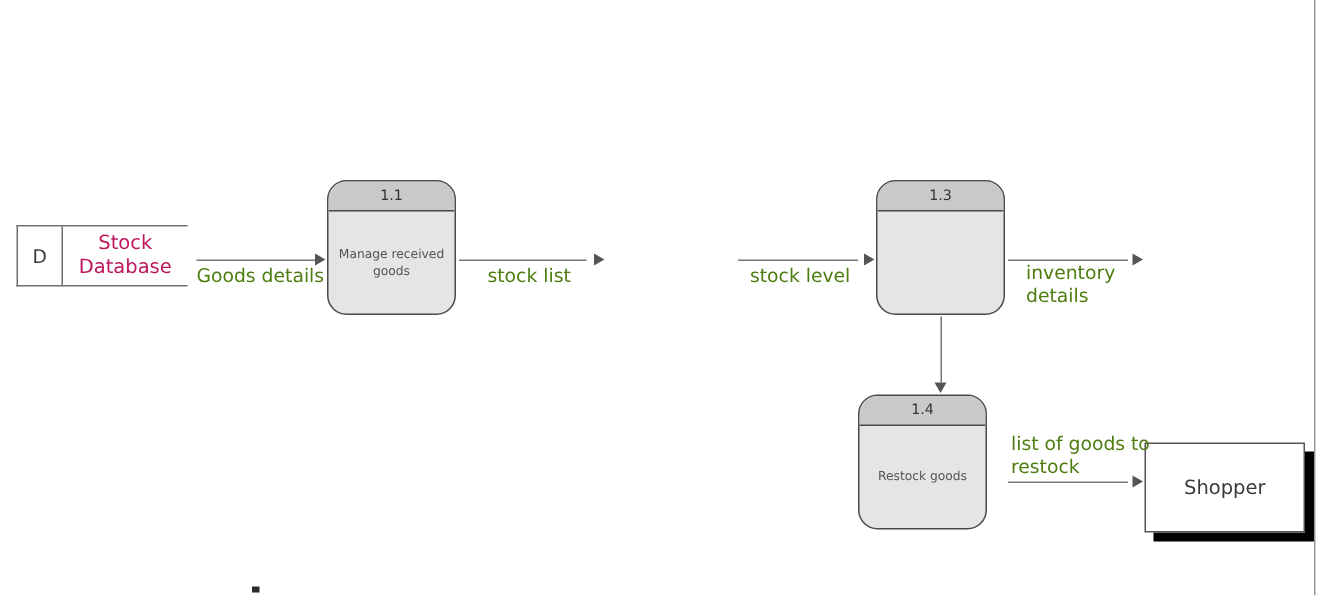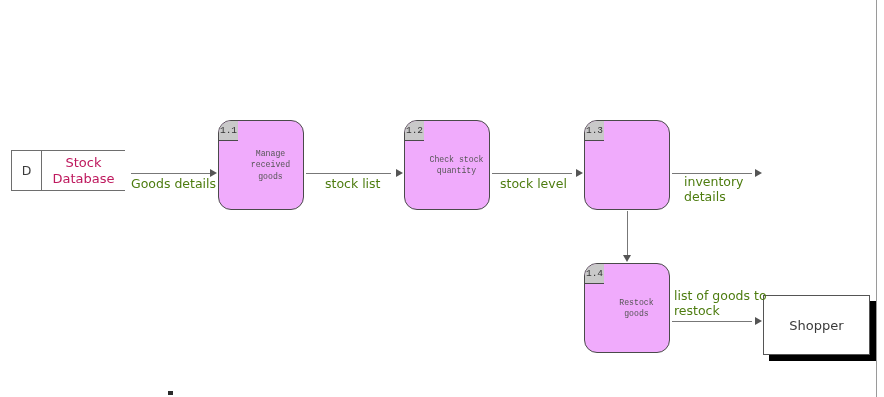--- a/index.html
+++ b/index.html
@@ -59,25 +59,24 @@
     line-height: 1.22;
     color: #be185d;
     padding: 0 4px;
   }
   
   .process {
     position: absolute;
     box-sizing: border-box;
     border: 1.6px solid #4a4a4a;
     border-radius: 13px;
-    background: #f0abfc;
+    background: #e5e5e5;
     overflow: hidden;
     display: flex;
-    flex-direction: row;
-    font-family: Liberation Mono, monospace;
+    flex-direction: column;
   }
   .process-header {
     height: 19px;
     flex: 0 0 19px;
     background: #c9c9c9;
     border-bottom: 1.6px solid #4a4a4a;
     display: flex;
     align-items: center;
     justify-content: center;
     font-size: 9.5px;
@@ -156,31 +155,26 @@
     <div class="datastore-name">Stock
 Database</div>
   </div>
 
   <div class="process" style="left:218px; top:120px; width:86px; height:90px;">
     <div class="process-header">1.1</div>
     <div class="process-body">Manage received
 goods</div>
   </div>
 
-  <div class="process" style="left:404px; top:120px; width:86px; height:90px;">
-    <div class="process-header">1.2</div>
-    <div class="process-body">Check stock
-quantity</div>
-  </div>
 
   <div class="process" style="left:584px; top:120px; width:86px; height:90px;">
     <div class="process-header">1.3</div>
   </div>
 
-  <div class="process" style="left:584px; top:263px; width:86px; height:90px;">
+  <div class="process" style="left:572px; top:263px; width:86px; height:90px;">
     <div class="process-header">1.4</div>
     <div class="process-body">Restock goods</div>
   </div>
 
 
   <div class="entity" style="left:763px; top:295px; width:107px; height:60px;">
     <span>Shopper</span>
   </div>
 
   <div class="flow-line-h" style="left:131px; top:173px; width:80px;"></div>

